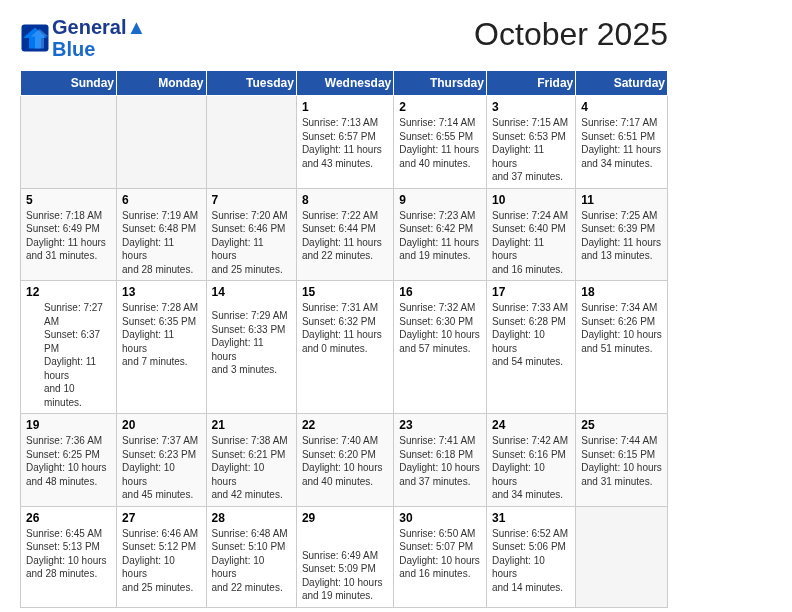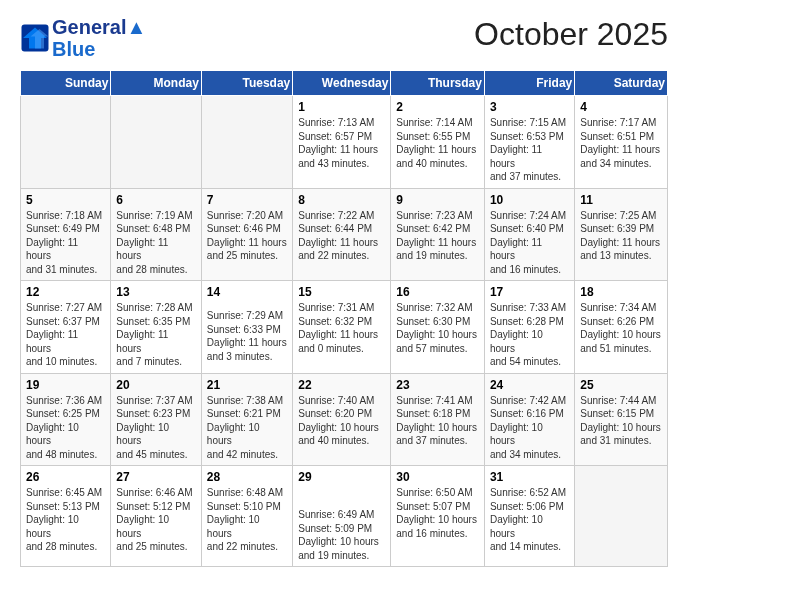--- a/index.html
+++ b/index.html
@@ -194,21 +194,21 @@
             <span class="day-num">11</span>
             <div class="day-info" style="white-space: pre-line;">Sunrise: 7:25 AM
 Sunset: 6:39 PM
 Daylight: 11 hours
 and 13 minutes.</div>
           </td>
         </tr>
         <tr>
           <td>
             <span class="day-num">12</span>
-            <div class="day-info" style="white-space: pre-line;">Sunrise: 7:27 AM
+            <div class="day-info" style="white-space: pre-line; margin-left: 18px;">Sunrise: 7:27 AM
 Sunset: 6:37 PM
 Daylight: 11 hours
 and 10 minutes.</div>
           </td>
           <td>
             <span class="day-num">13</span>
             <div class="day-info" style="white-space: pre-line;">Sunrise: 7:28 AM
 Sunset: 6:35 PM
 Daylight: 11 hours
 and 7 minutes.</div>

